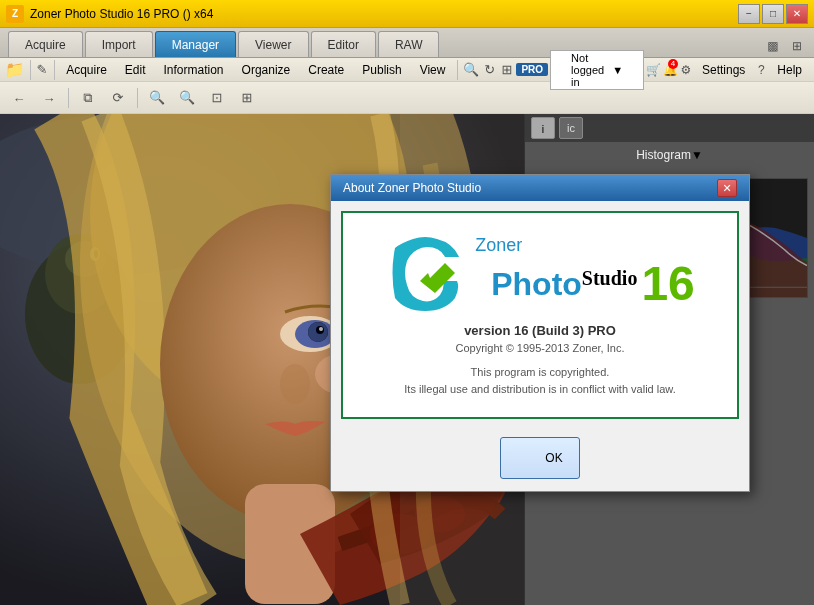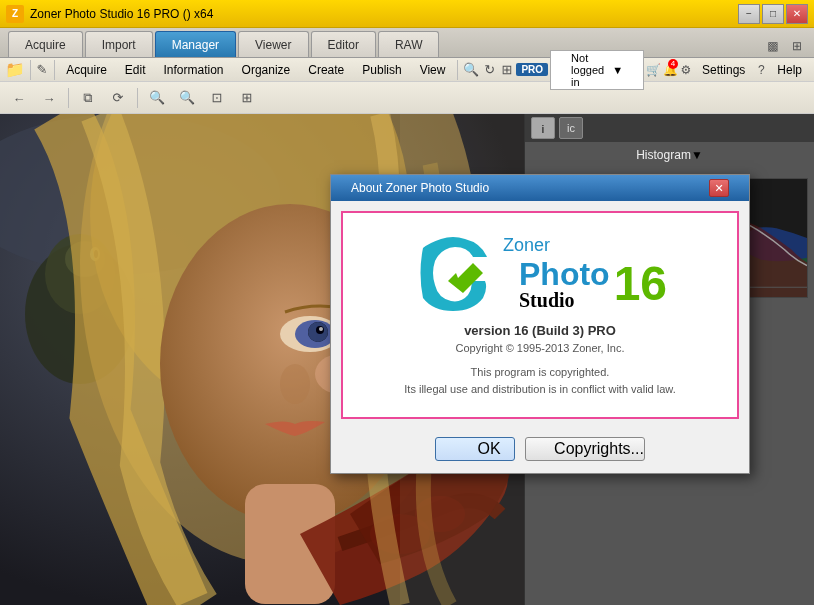--- a/index.html
+++ b/index.html
@@ -274,42 +274,42 @@
       border: 1px solid #888;
       box-shadow: 4px 4px 12px rgba(0,0,0,0.5);
       z-index: 100;
     }
     #about-titlebar {
       background: linear-gradient(to bottom, #4a90d0, #2060a0);
       height: 26px;
       display: flex;
       align-items: center;
       justify-content: space-between;
-      padding: 0 20px;
+      padding: 0 12px;
       color: white;
       font-size: 12px;
     }
     #about-close {
       width: 20px;
       height: 18px;
       background: linear-gradient(to bottom, #e87070, #c84040);
       border: 1px solid #a03030;
       cursor: pointer;
       display: flex;
       align-items: center;
       justify-content: center;
       font-size: 11px;
       color: white;
       border-radius: 2px;
     }
     #about-content {
       padding: 20px 18px;
       text-align: center;
       background: white;
-      border: 2px solid #ec4899;
+      border: 2px solid #15803d;
       margin: 10px;
     }
     #about-logo {
       display: flex;
       align-items: center;
       justify-content: center;
       gap: 10px;
       margin-bottom: 10px;
     }
     #zoner-icon {
@@ -367,25 +367,25 @@
     }
     #about-footer {
       display: flex;
       justify-content: center;
       gap: 10px;
       padding: 8px 10px 12px;
       background: #f0f0f0;
     }
     .about-btn {
       min-width: 80px;
-      height: 24px;
+      height: 42px;
       border: 1px solid #888;
       background: linear-gradient(to bottom, #f8f8f8, #e0e0e0);
       cursor: pointer;
-      font-size: 16px;
+      font-size: 12px;
       color: #000;
       border-radius: 3px;
       display: flex;
       align-items: center;
       justify-content: center;
       padding-left: 28px;
     }
     .about-btn.default {
       border-color: #3a6ea5;
       background: linear-gradient(to bottom, #ddeeff, #c8ddf8);
@@ -584,35 +584,34 @@
         <svg id="zoner-icon" viewBox="0 0 80 80">
 
           <path d="M10 15 Q5 40 10 65 Q20 78 40 78 Q60 78 70 65 Q75 55 72 48 L58 48 Q60 55 55 62 Q48 70 38 68 Q25 65 22 52 Q18 40 22 28 Q28 15 42 14 Q55 14 60 24 L74 24 Q68 10 52 6 Q40 2 28 6 Q16 10 10 15 Z" fill="#20b0c8"></path>
 
           <path d="M 45 45 L 60 30 L 70 40 L 50 60 L 35 48 L 43 40 Z" fill="#5dba00"></path>
         </svg>
 
         <div id="logo-text">
           <div id="logo-zoner">Zoner</div>
           <div id="logo-row">
-            <div style="display:flex;flex-direction:column;margin-left:16px;">
+            <div style="display:flex;flex-direction:row;margin-left:16px;">
               <span id="logo-photo">Photo</span>
               <span id="logo-studio">Studio</span>
             </div>
             <span id="logo-16">16</span>
           </div>
         </div>
       </div>
 
       <div id="about-version">version 16 (Build 3) PRO</div>
       <div id="about-copyright">Copyright © 1995-2013 Zoner, Inc.</div>
       <div id="about-legal">
         <div>This program is copyrighted.</div>
         <div>Its illegal use and distribution is in conflict with valid law.</div>
       </div>
     </div>
 
     <div id="about-footer">
       <button class="about-btn default">OK</button>
-      <button class="about-btn">Copyrights...</button>
     </div>
   </div>
 </div>
 
 </body></html>

